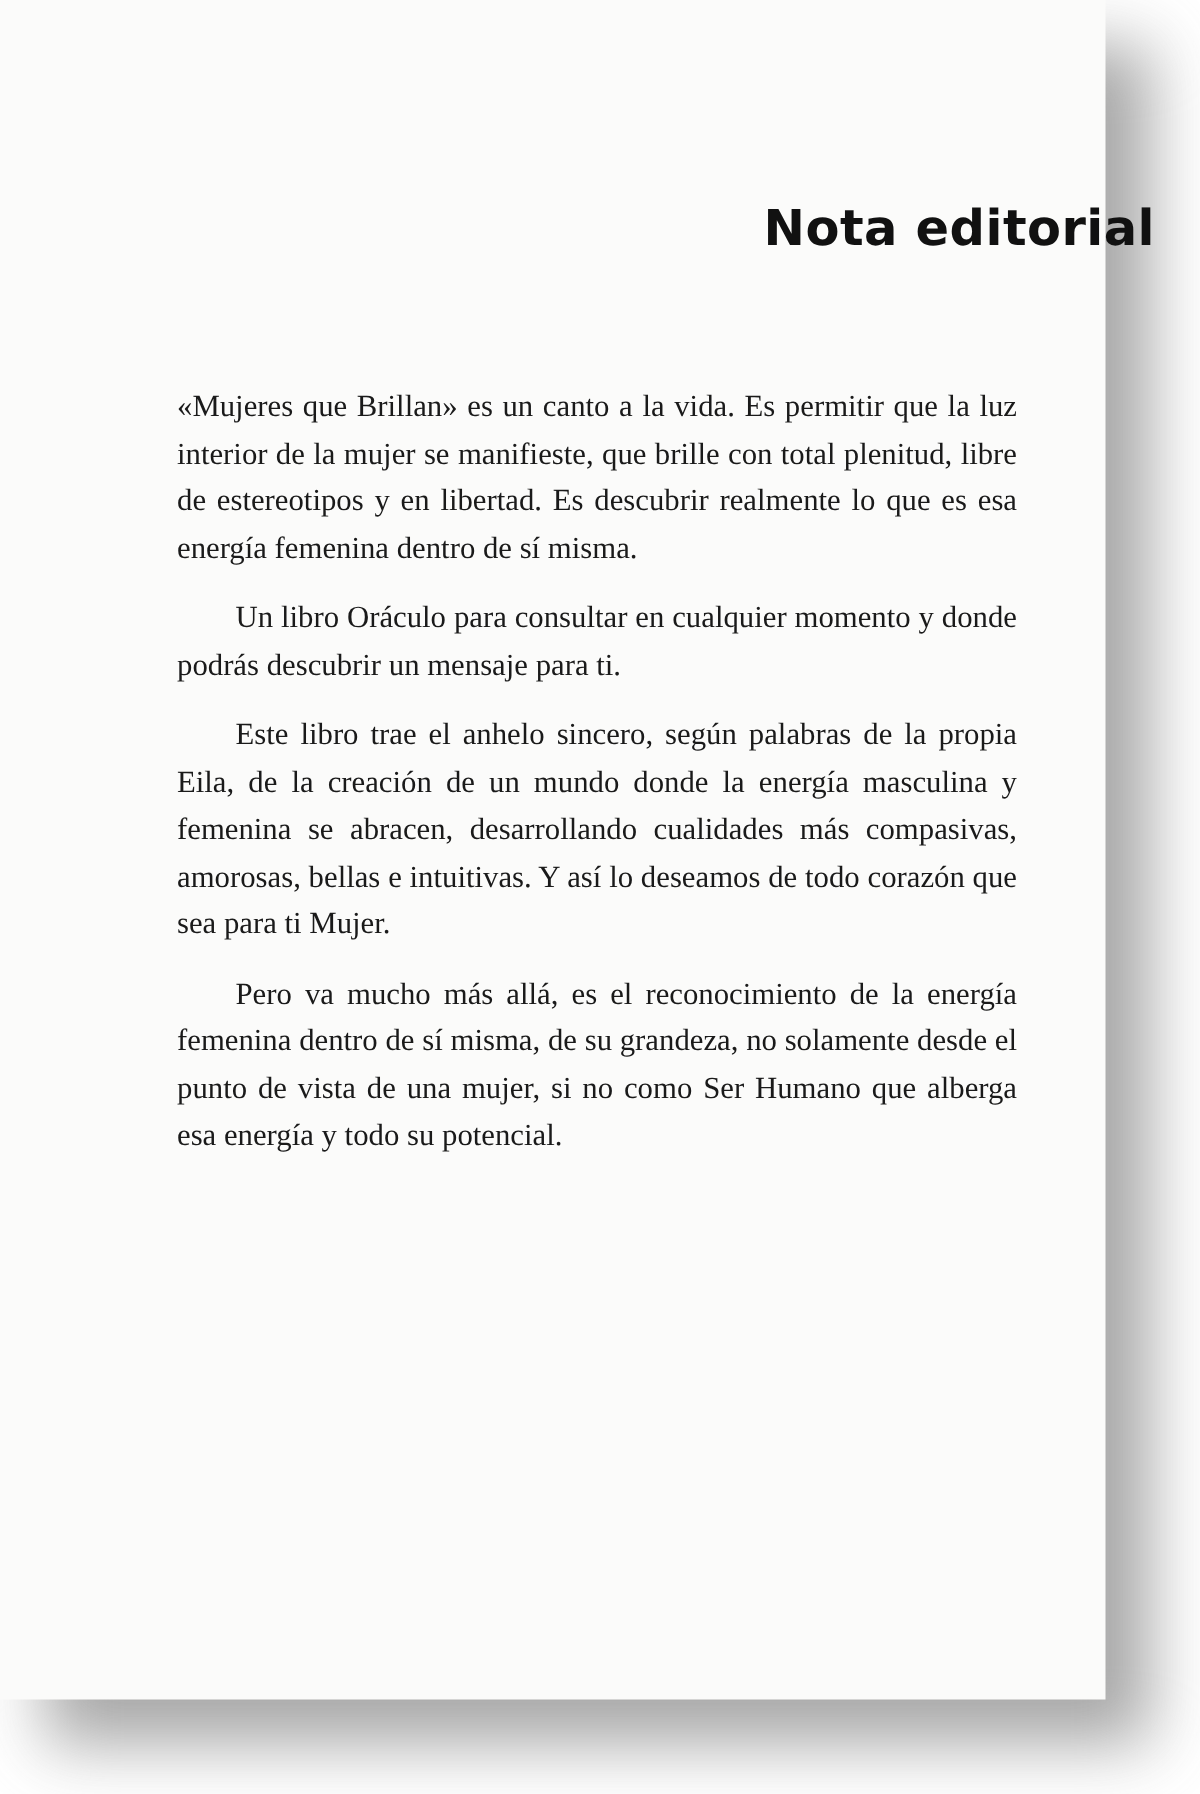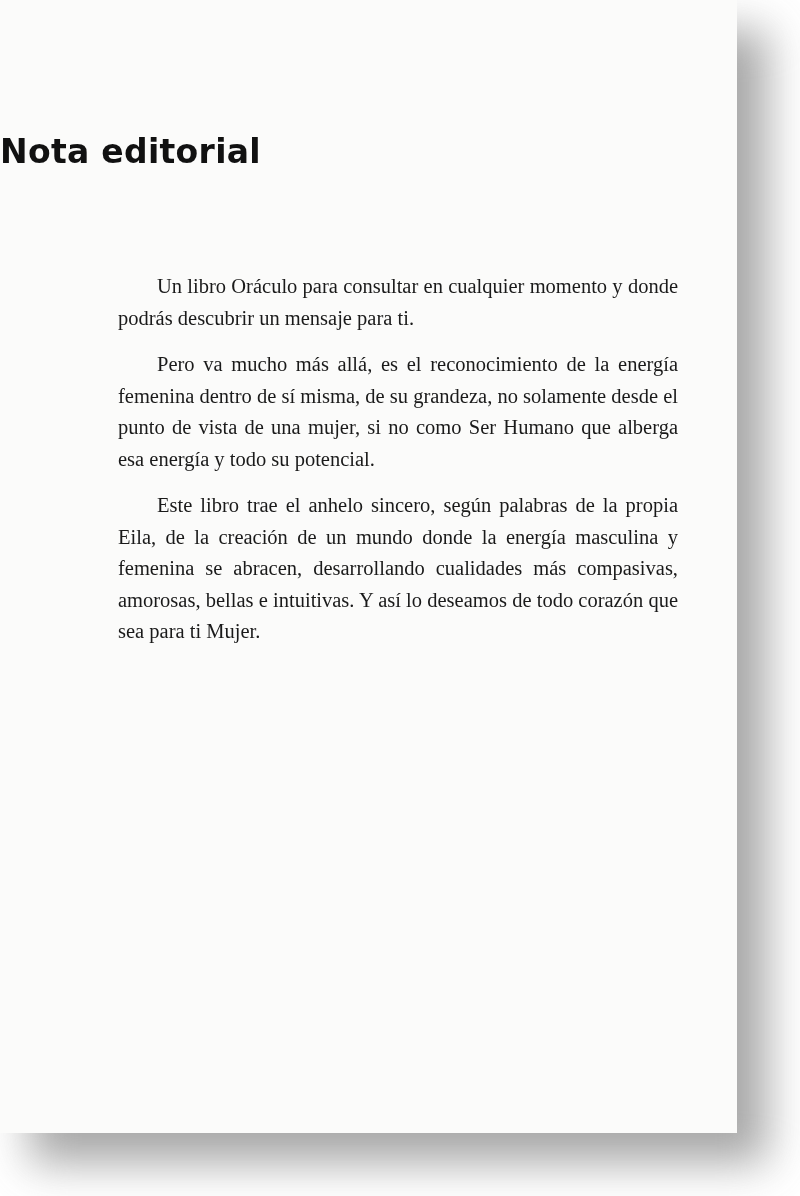--- a/index.html
+++ b/index.html
@@ -10,36 +10,37 @@
     }
     .shadow {
       position: absolute; left: 30px; top: 30px; width: 737px; height: 1133px;
       background: #8a8a8a; filter: blur(22px); opacity: 0.75;
     }
     .page {
       position: absolute; left: 0; top: 0; width: 737px; height: 1133px;
       background: #fbfbfa;
     }
     .title {
-      position: absolute; left: 0; top: 132px; width: 770px; text-align: left;
+      position: absolute; left: 0; top: 132px; width: 770px; text-align: right;
       font-family: "DejaVu Sans", sans-serif; font-weight: bold;
       font-size: 33px; color: #111; letter-spacing: 0.3px;
     }
     .body {
       position: absolute; left: 118px; top: 256px; width: 560px;
       font-size: 20.5px; line-height: 31.5px; color: #1a1a1a;
       text-align: justify;
     }
     .body p { margin: 0 0 14px 0; }
     .body p.indent { text-indent: 39px; margin-top: 15px; }
   </style>
 </head>
 <body>
 
 <div class="shadow"></div>
 <div class="page">
   <div class="title">Nota editorial</div>
   <div class="body">
+    <p>«Mujeres que Brillan» es un canto a la vida. Es permitir que la luz interior de la mujer se manifieste, que brille con total plenitud, libre de estereotipos y en libertad. Es descubrir realmente lo que es esa energía femenina dentro de sí misma.</p>
     <p class="indent">Un libro Oráculo para consultar en cualquier momento y donde podrás descubrir un mensaje para ti.</p>
+    <p class="indent">Este libro trae el anhelo sincero, según palabras de la propia Eila, de la creación de un mundo donde la energía masculina y femenina se abracen, desarrollando cualidades más compasivas, amorosas, bellas e intuitivas. Y así lo deseamos de todo corazón que sea para ti Mujer.</p>
     <p class="indent">Pero va mucho más allá, es el reconocimiento de la energía femenina dentro de sí misma, de su grandeza, no solamente desde el punto de vista de una mujer, si no como Ser Humano que alberga esa energía y todo su potencial.</p>
-    <p class="indent">Este libro trae el anhelo sincero, según palabras de la propia Eila, de la creación de un mundo donde la energía masculina y femenina se abracen, desarrollando cualidades más compasivas, amorosas, bellas e intuitivas. Y así lo deseamos de todo corazón que sea para ti Mujer.</p>
   </div>
 </div>
 
 </body></html>

